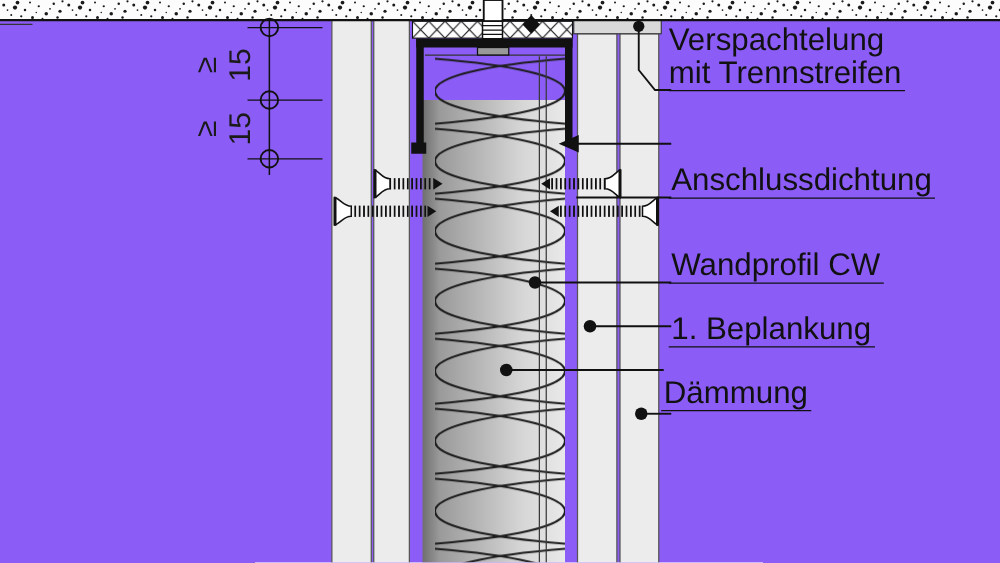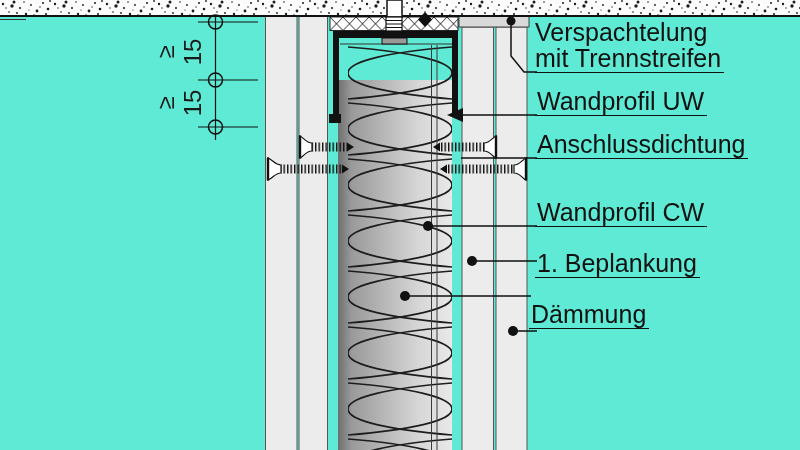--- a/index.html
+++ b/index.html
@@ -1,17 +1,17 @@
 <!DOCTYPE html>
 <html><head>
 <meta charset="utf-8">
 <style>
   html,body{margin:0;padding:0;background:#fff;}
   .stage{
-    position:relative;width:800px;height:450px;overflow:hidden;background:#5eead4;
+    position:relative;width:800px;height:450px;overflow:hidden;background:#8b5cf6;
     font-family:"Liberation Sans", sans-serif;
   }
   .stage svg{position:absolute;left:0;top:0;}
   .lbl{
     position:absolute;left:535px;
     font-size:25px;line-height:26px;color:#111;
     border-bottom:1.6px solid #111;
     padding:0 3px 1px 2px;
     white-space:nowrap;
   }
@@ -183,21 +183,20 @@
 
       <line x1="513" y1="331" x2="537" y2="331"></line>
       <circle cx="513" cy="331" r="5" stroke="none"></circle>
     </g>
   </svg>
 
   <div class="lbl2" style="top:19px;">
     <span>Verspachtelung</span><br>
     <span class="u">mit Trennstreifen</span>
   </div>
-  <div class="lbl" style="top:88px;">Wandprofil UW</div>
   <div class="lbl" style="top:131px;">Anschlussdichtung</div>
   <div class="lbl" style="top:199px;">Wandprofil CW</div>
   <div class="lbl" style="top:250px;">1. Beplankung</div>
   <div class="lbl" style="top:269px;left:529px;margin-top:32px;">Dämmung</div>
 
   <div class="dimtxt" style="left:144px;top:39px;">≥</div>
   <div class="dimtxt" style="left:171px;top:39px;">15</div>
   <div class="dimtxt" style="left:144px;top:90px;">≥</div>
   <div class="dimtxt" style="left:171px;top:90px;">15</div>
 

